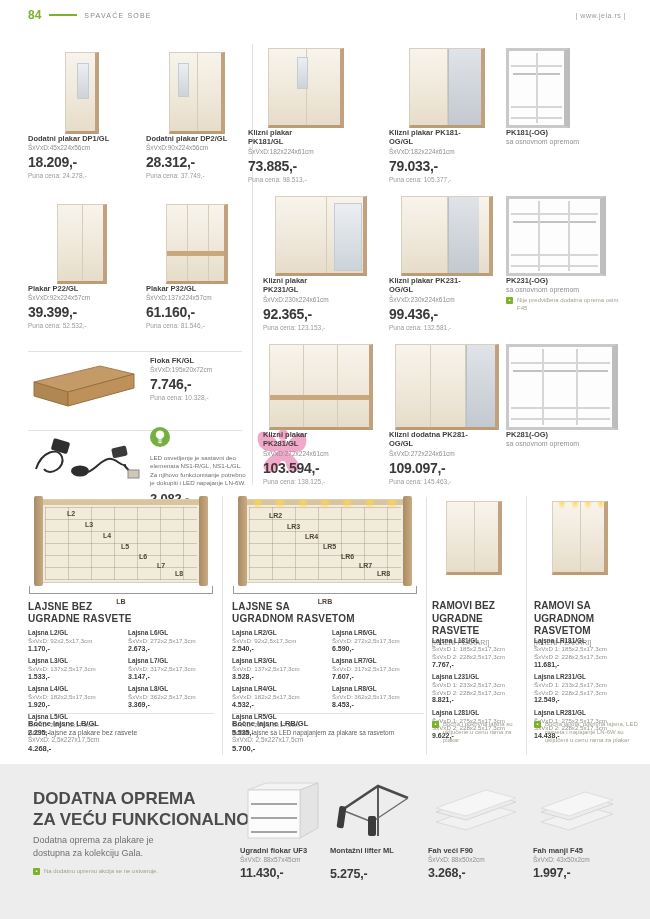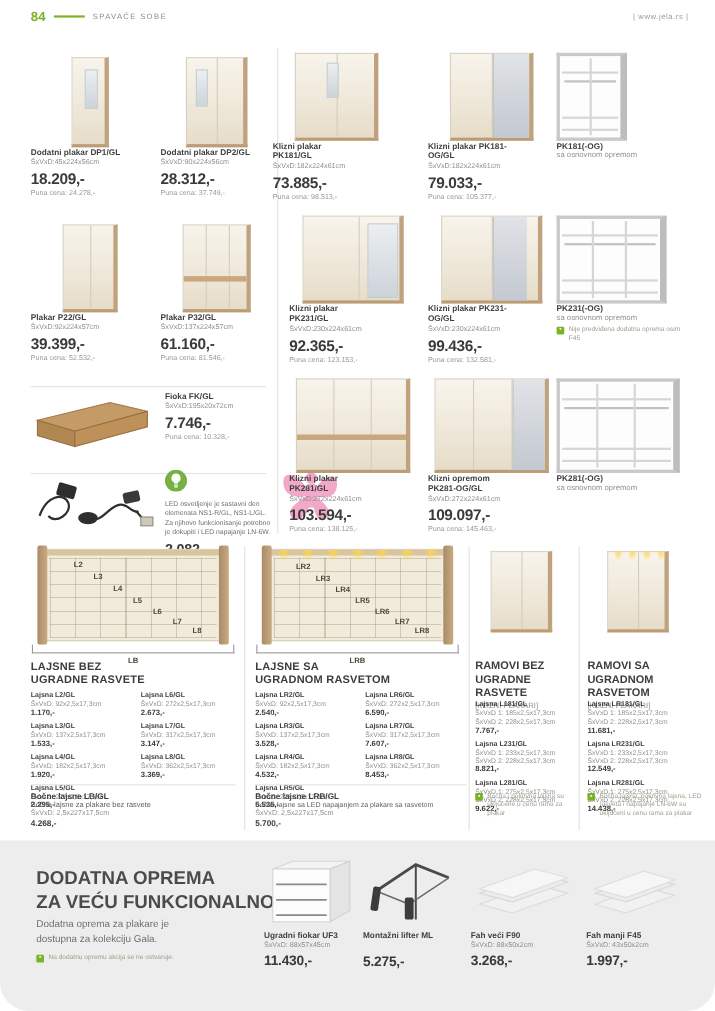--- a/index.html
+++ b/index.html
@@ -1,17 +1,17 @@
 <!DOCTYPE html>
 <html><head>
 <meta charset="utf-8">
 <style>
   html,body{margin:0;padding:0;}
   body{font-family:"Liberation Sans","DejaVu Sans",sans-serif;background:#fff;}
-  .page{position:relative;width:650px;height:919px;background:#fff;overflow:hidden;border-radius:26px;}
+  .page{position:relative;width:650px;height:919px;background:#fff;overflow:hidden;}
 
   
   .hdr{position:absolute;left:28px;top:8px;right:24px;height:14px;display:flex;align-items:center;}
   .pgnum{font-size:12px;font-weight:700;color:#7cb228;}
   .hline{width:28px;height:2px;background:#7cb228;margin:0 7px 0 8px;}
   .hsec{font-size:7px;color:#8a8a8a;letter-spacing:1.2px;}
   .hsp{flex:1;}
   .hsite{font-size:7px;color:#9a9a9a;letter-spacing:.5px;}
 
   
@@ -271,21 +271,21 @@
   </div>
 
   <div class="card zup" style="left:389px;top:338px;width:116px">
     <div class="imgbox" style="height:92px">
       <div class="wrd" style="width:104px;height:86px">
           <span class="gray" style="left:70px;right:0"></span>
           <span class="seam" style="left:34px"></span>
           <span class="seam" style="left:69px"></span>
         </div>
     </div>
-    <div class="pname" style="width:82px">Klizni opremom PK281-OG/GL</div>
+    <div class="pname" style="width:82px">Klizni dodatna PK281-OG/GL</div>
     <div class="pdims">ŠxVxD:272x224x61cm</div>
     <div class="pprice">109.097,-</div>
     <div class="pfull">Puna cena: 145.463,-</div>
   </div>
 
   <div class="card" style="left:506px;top:44px;width:132px">
     <div class="imgbox" style="height:84px;justify-content:flex-start">
       <div class="openw" style="width:64px;height:80px">
         <i style="left:2px;right:2px;top:14px;height:2px"></i>
           <i style="left:4px;right:4px;top:22px;height:2px;background:#c2c2c2"></i>

